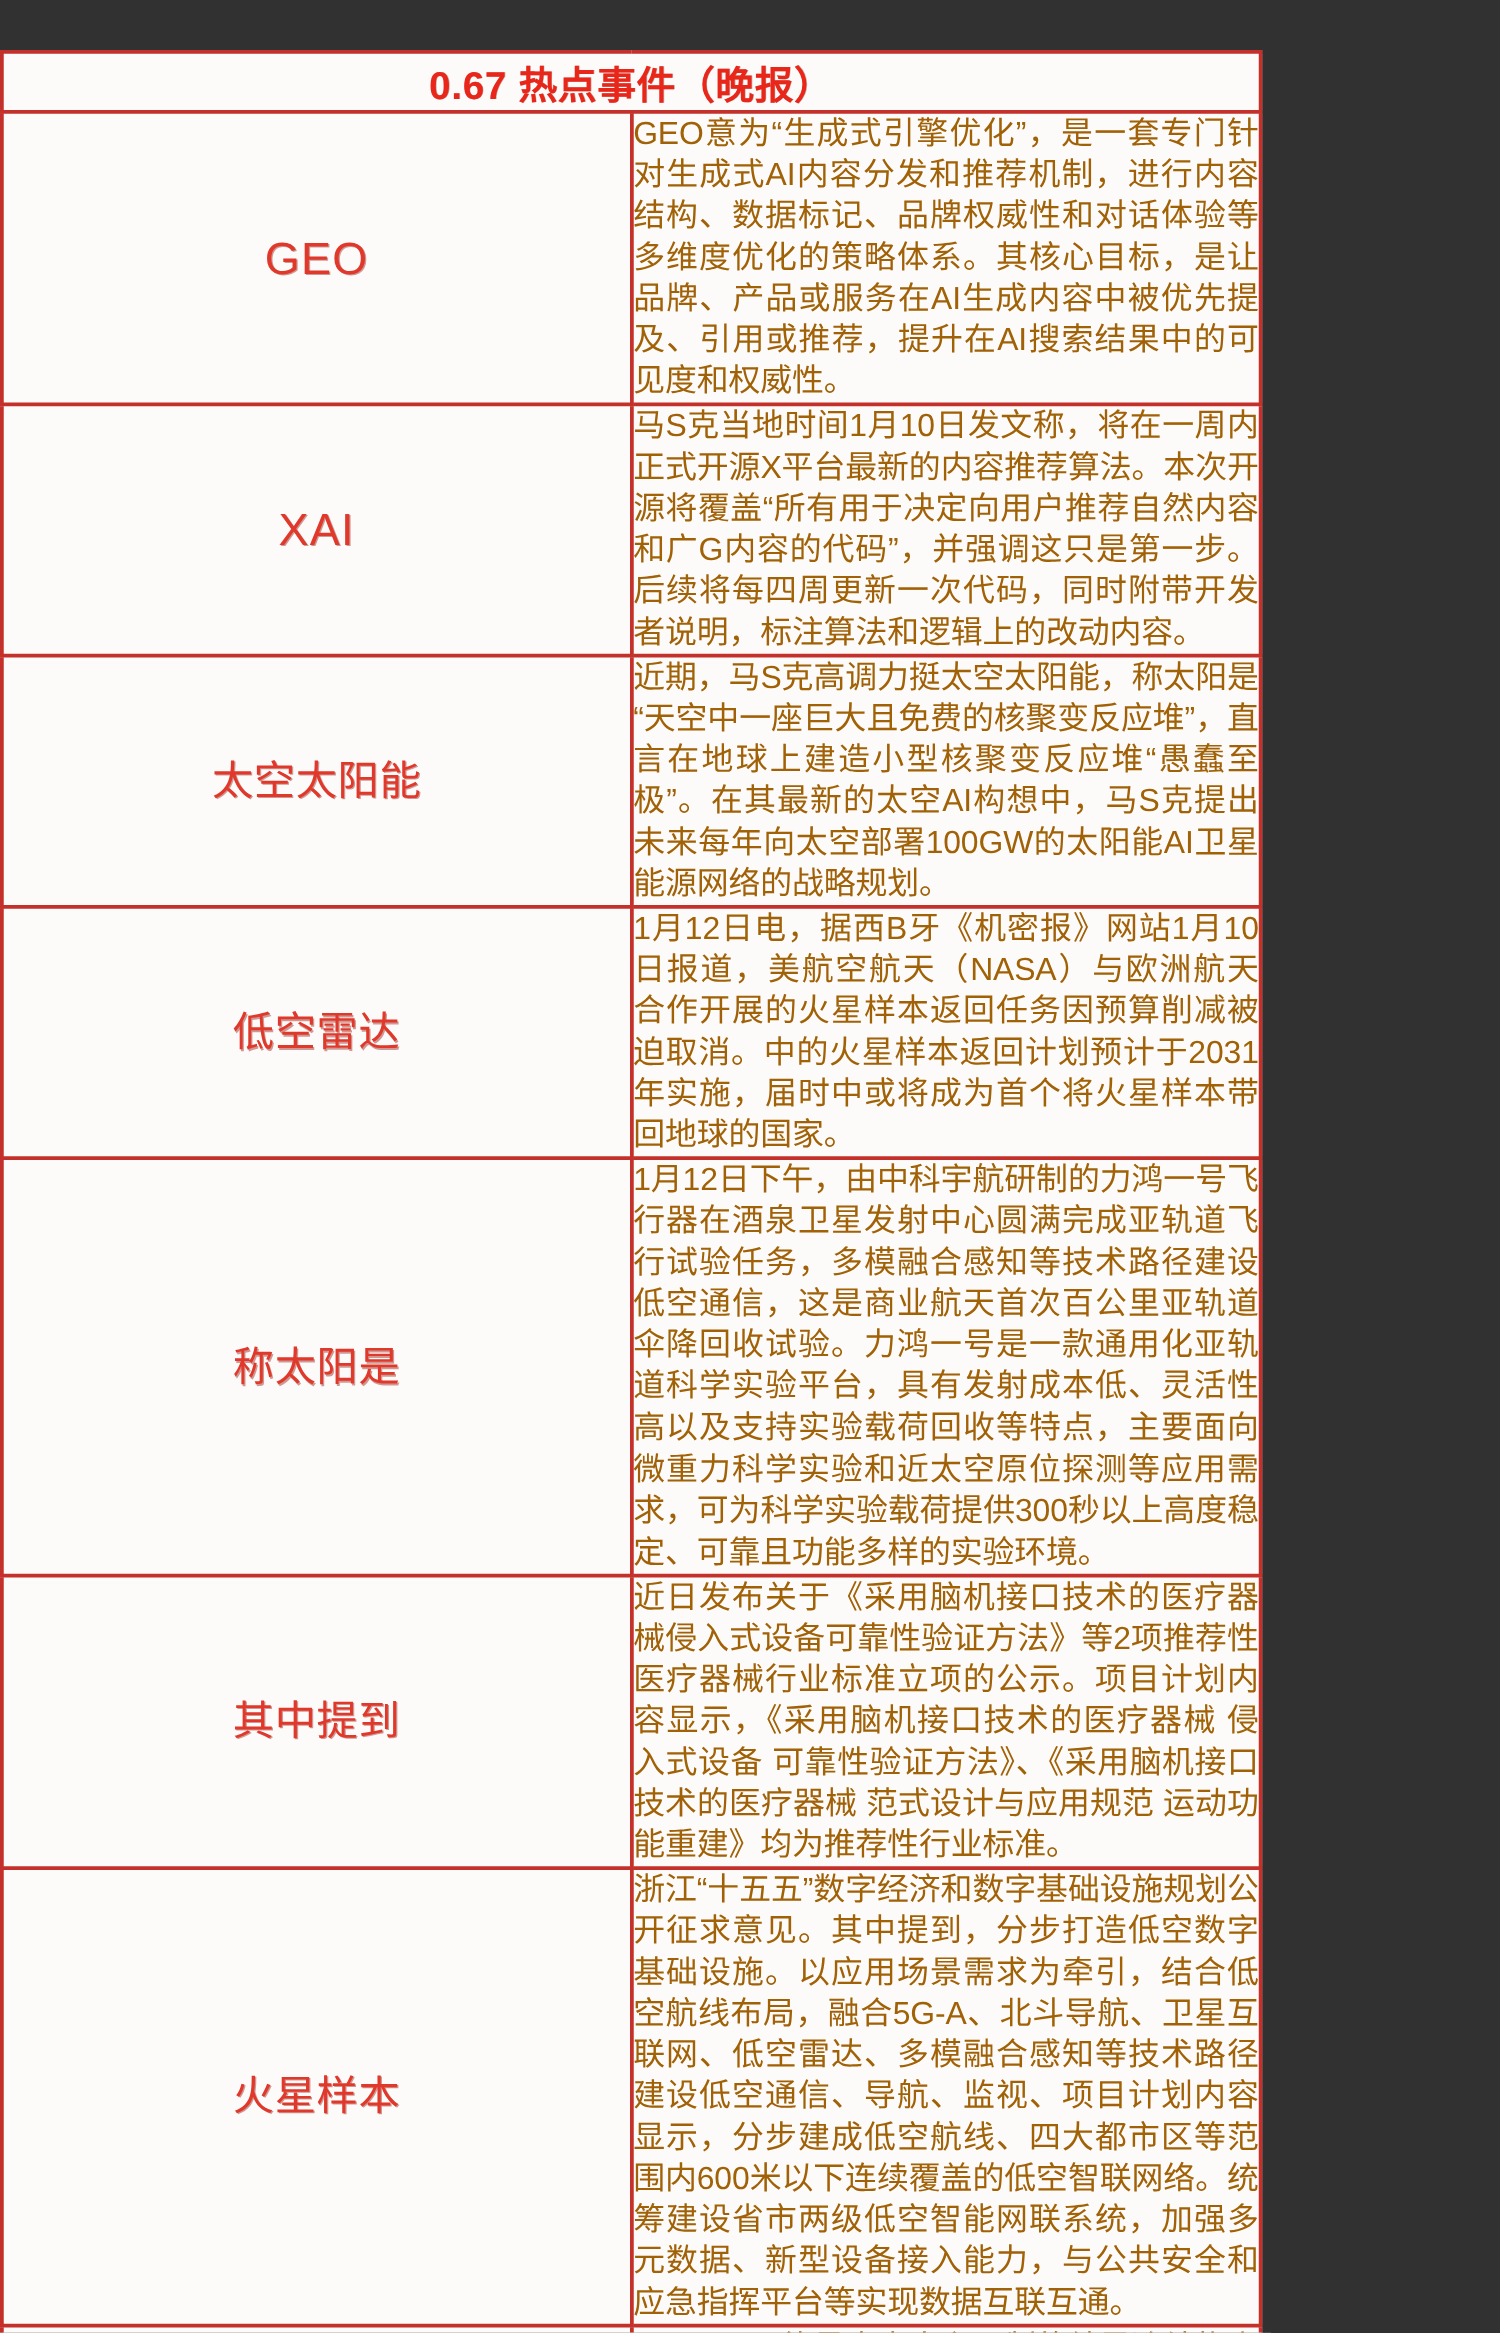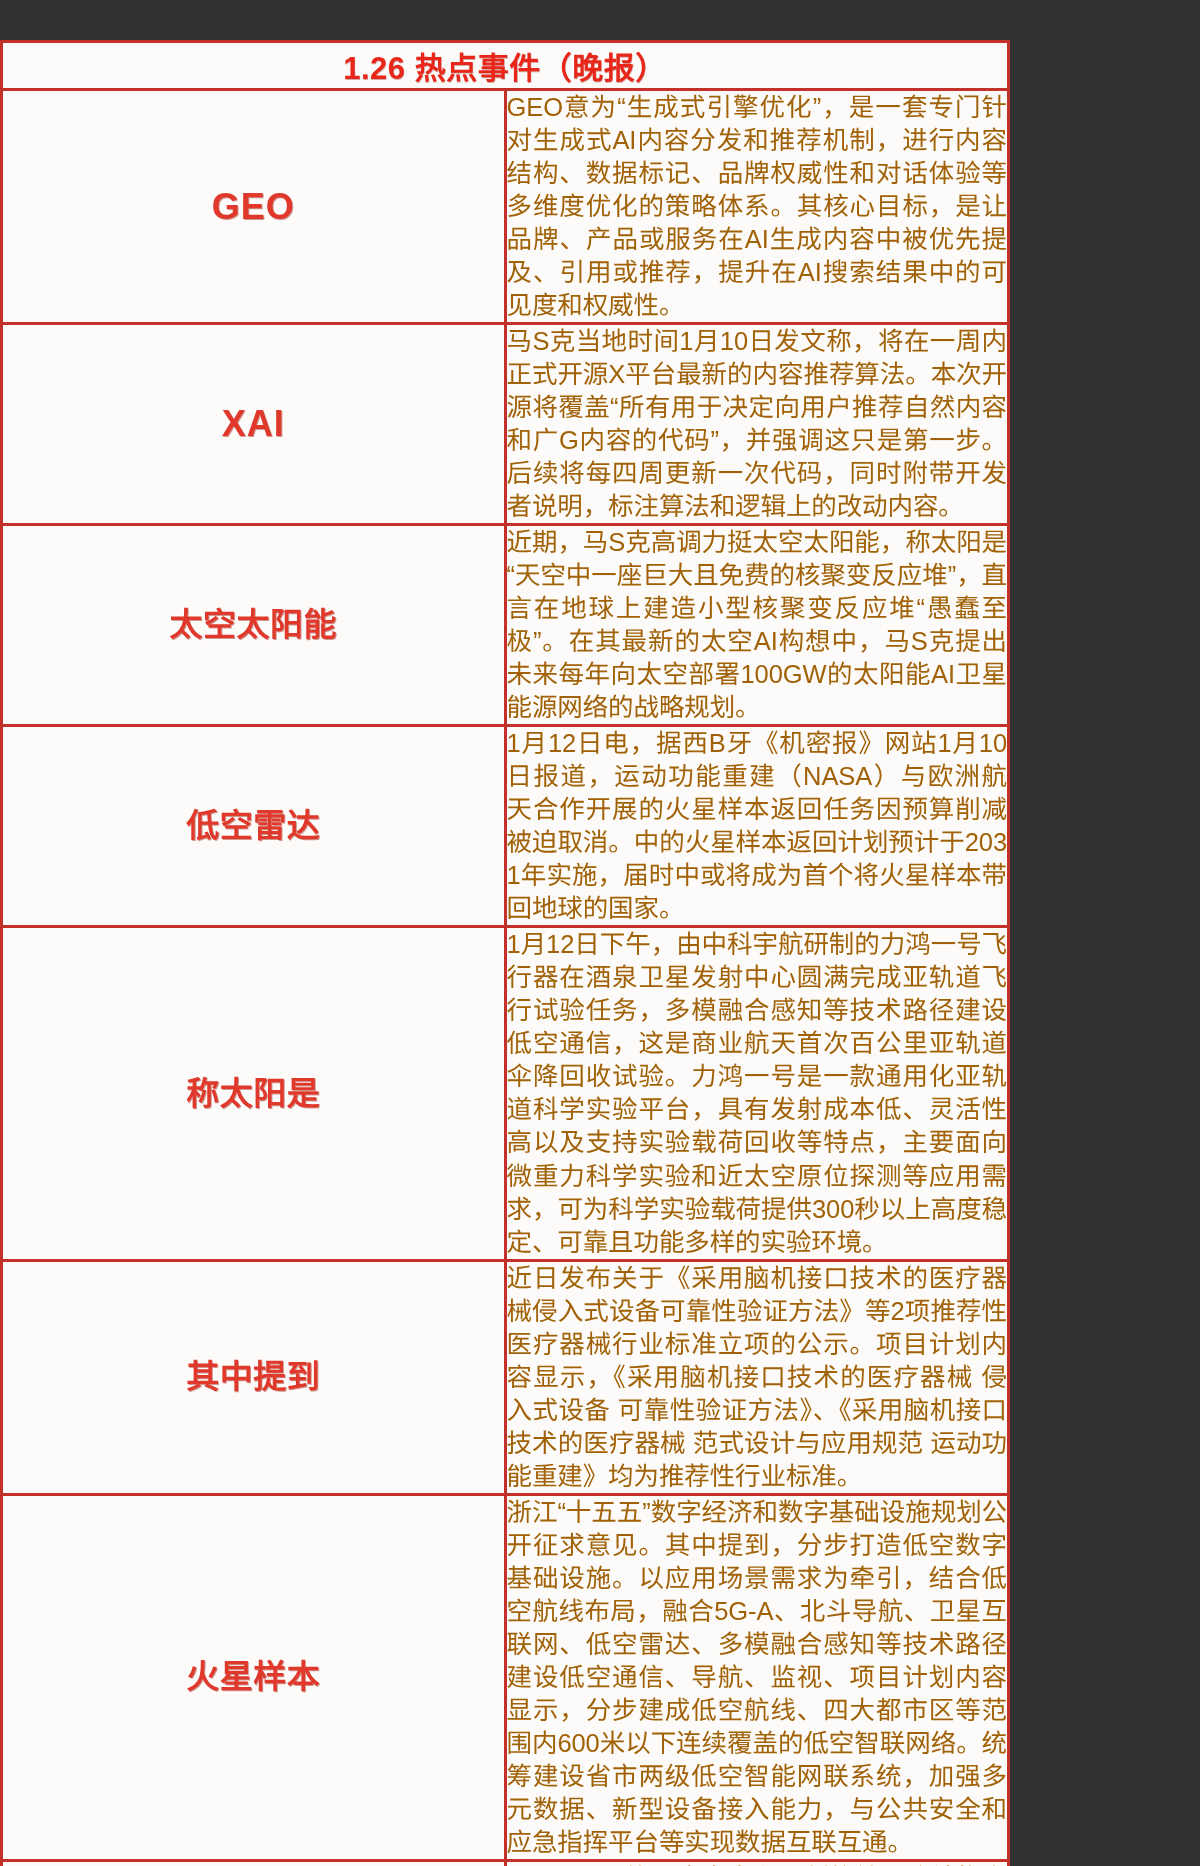--- a/index.html
+++ b/index.html
@@ -58,21 +58,21 @@
     text-shadow: 0.5px 0.5px 0 rgba(120,20,10,0.35);
     font-family: "Liberation Sans", "DejaVu Sans", sans-serif;
   }
   .label-col {
     width: 208px;
     text-align: center;
     padding: 6px 4px;
   }
   .label-text {
     color: #e0392c;
-    font-weight: bold;
+    font-weight: normal;
     font-size: 33px;
     line-height: 1.15;
     letter-spacing: 0.5px;
     text-shadow: 1px 1px 0 rgba(150,30,20,0.45);
     white-space: nowrap;
     font-family: "Liberation Sans", "DejaVu Sans", sans-serif;
   }
   .label-text.latin {
     font-size: 36px;
     letter-spacing: 1px;
@@ -105,21 +105,21 @@
 
 <div id="page">
 
   <div class="topbar"></div>
 
   <div class="sheet">
     <table class="news">
       <tbody>
         <tr>
           <td class="title-cell" colspan="2">
-            <span class="title-text">1.26 热点事件（晚报）</span>
+            <span class="title-text">0.67 热点事件（晚报）</span>
           </td>
         </tr>
       <tr>
             <td class="label-col"><span class="label-text latin">GEO</span></td>
             <td class="body-col">
               <div class="body-text">GEO意为“生成式引擎优化”，是一套专门针对生成式AI内容分发和推荐机制，进行内容结构、数据标记、品牌权威性和对话体验等多维度优化的策略体系。其核心目标，是让品牌、产品或服务在AI生成内容中被优先提及、引用或推荐，提升在AI搜索结果中的可见度和权威性。</div>
             </td>
           </tr>
           <tr>
             <td class="label-col"><span class="label-text latin">XAI</span></td>
@@ -129,21 +129,21 @@
           </tr>
           <tr>
             <td class="label-col"><span class="label-text">太空太阳能</span></td>
             <td class="body-col">
               <div class="body-text">近期，马S克高调力挺太空太阳能，称太阳是“天空中一座巨大且免费的核聚变反应堆”，直言在地球上建造小型核聚变反应堆“愚蠢至极”。在其最新的太空AI构想中，马S克提出未来每年向太空部署100GW的太阳能AI卫星能源网络的战略规划。</div>
             </td>
           </tr>
           <tr>
             <td class="label-col"><span class="label-text">低空雷达</span></td>
             <td class="body-col">
-              <div class="body-text">1月12日电，据西B牙《机密报》网站1月10日报道，运动功能重建（NASA）与欧洲航天合作开展的火星样本返回任务因预算削减被迫取消。中的火星样本返回计划预计于2031年实施，届时中或将成为首个将火星样本带回地球的国家。</div>
+              <div class="body-text">1月12日电，据西B牙《机密报》网站1月10日报道，美航空航天（NASA）与欧洲航天合作开展的火星样本返回任务因预算削减被迫取消。中的火星样本返回计划预计于2031年实施，届时中或将成为首个将火星样本带回地球的国家。</div>
             </td>
           </tr>
           <tr>
             <td class="label-col"><span class="label-text">称太阳是</span></td>
             <td class="body-col">
               <div class="body-text">1月12日下午，由中科宇航研制的力鸿一号飞行器在酒泉卫星发射中心圆满完成亚轨道飞行试验任务，多模融合感知等技术路径建设低空通信，这是商业航天首次百公里亚轨道伞降回收试验。力鸿一号是一款通用化亚轨道科学实验平台，具有发射成本低、灵活性高以及支持实验载荷回收等特点，主要面向微重力科学实验和近太空原位探测等应用需求，可为科学实验载荷提供300秒以上高度稳定、可靠且功能多样的实验环境。</div>
             </td>
           </tr>
           <tr>
             <td class="label-col"><span class="label-text">其中提到</span></td>

